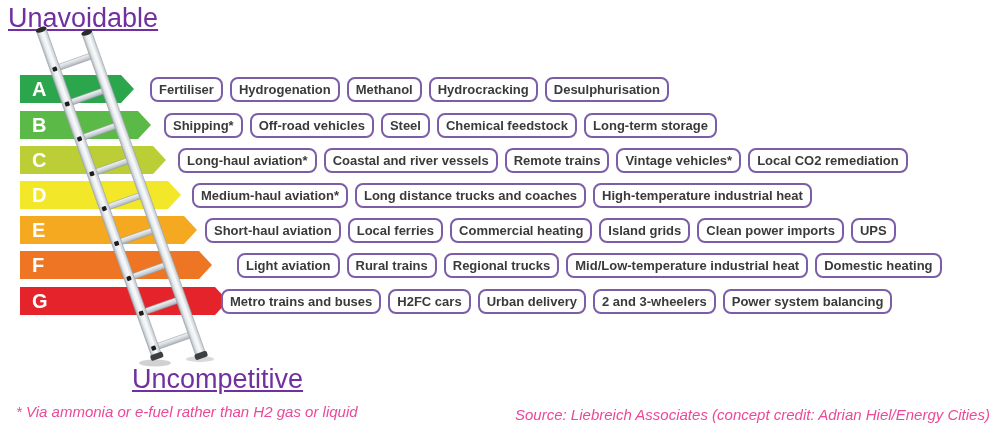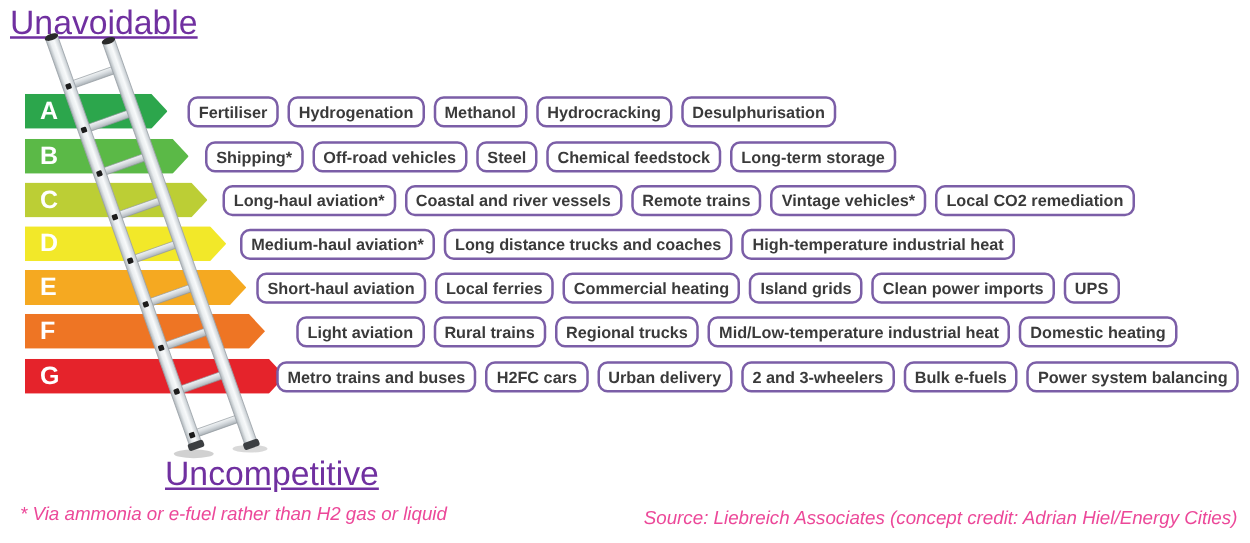--- a/index.html
+++ b/index.html
@@ -104,21 +104,20 @@
         <span class="usecase">Domestic heating</span>
       </div>
       <div class="band" style="top: 287px; width: 208px; background: rgb(229, 35, 43);">
         <span class="grade-letter">G</span>
       </div>
       <div class="boxrow" style="top: 288px; left: 221px;">
         <span class="usecase">Metro trains and buses</span>
         <span class="usecase">H2FC cars</span>
         <span class="usecase">Urban delivery</span>
         <span class="usecase">2 and 3-wheelers</span>
-        <span class="usecase">Bulk e-fuels</span>
         <span class="usecase">Power system balancing</span>
       </div>
     </div>
 
   <svg id="ladder-svg" width="250" height="400" viewBox="0 0 250 400" aria-hidden="true">
     <defs>
       <linearGradient id="railGrad" x1="0" y1="0" x2="1" y2="0">
         <stop offset="0" stop-color="#aeb5ba"></stop>
         <stop offset="0.3" stop-color="#e9edef"></stop>
         <stop offset="0.6" stop-color="#f8fafb"></stop>

